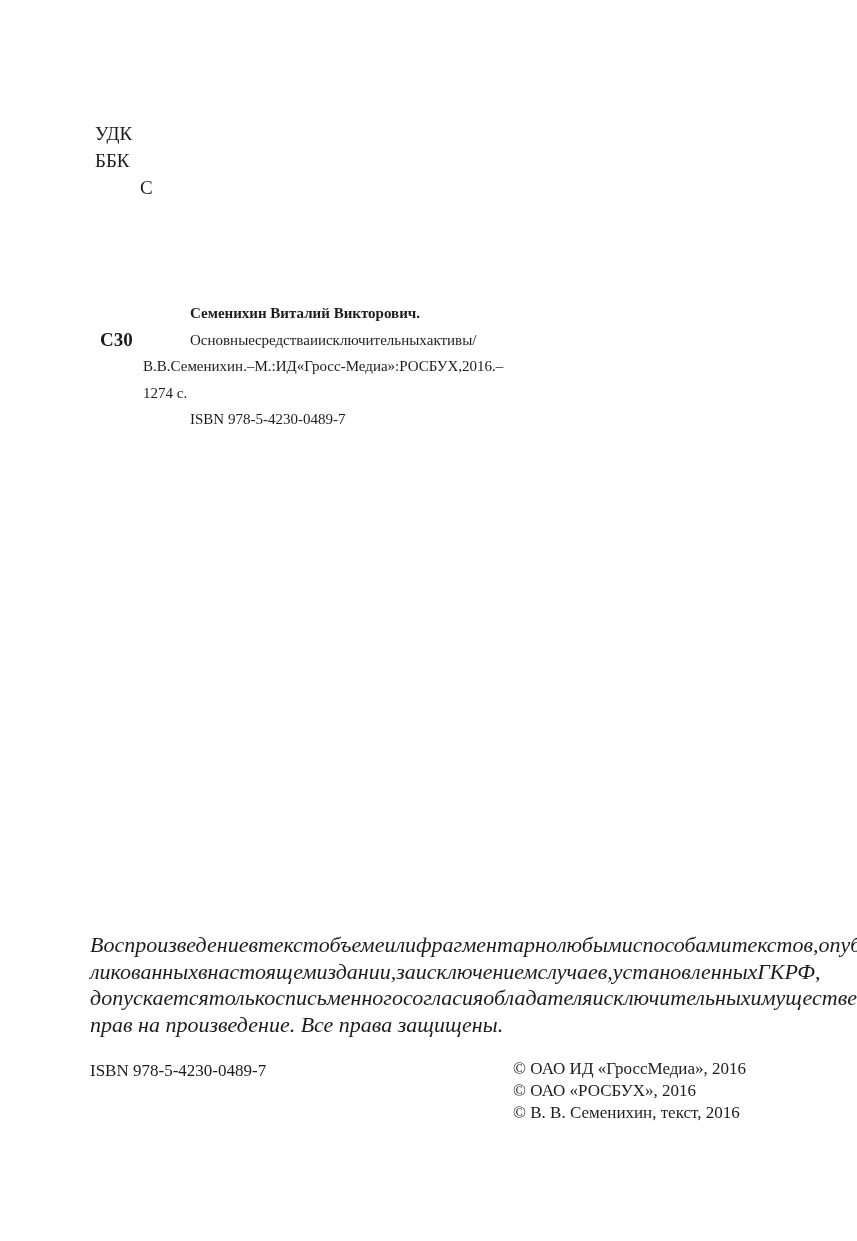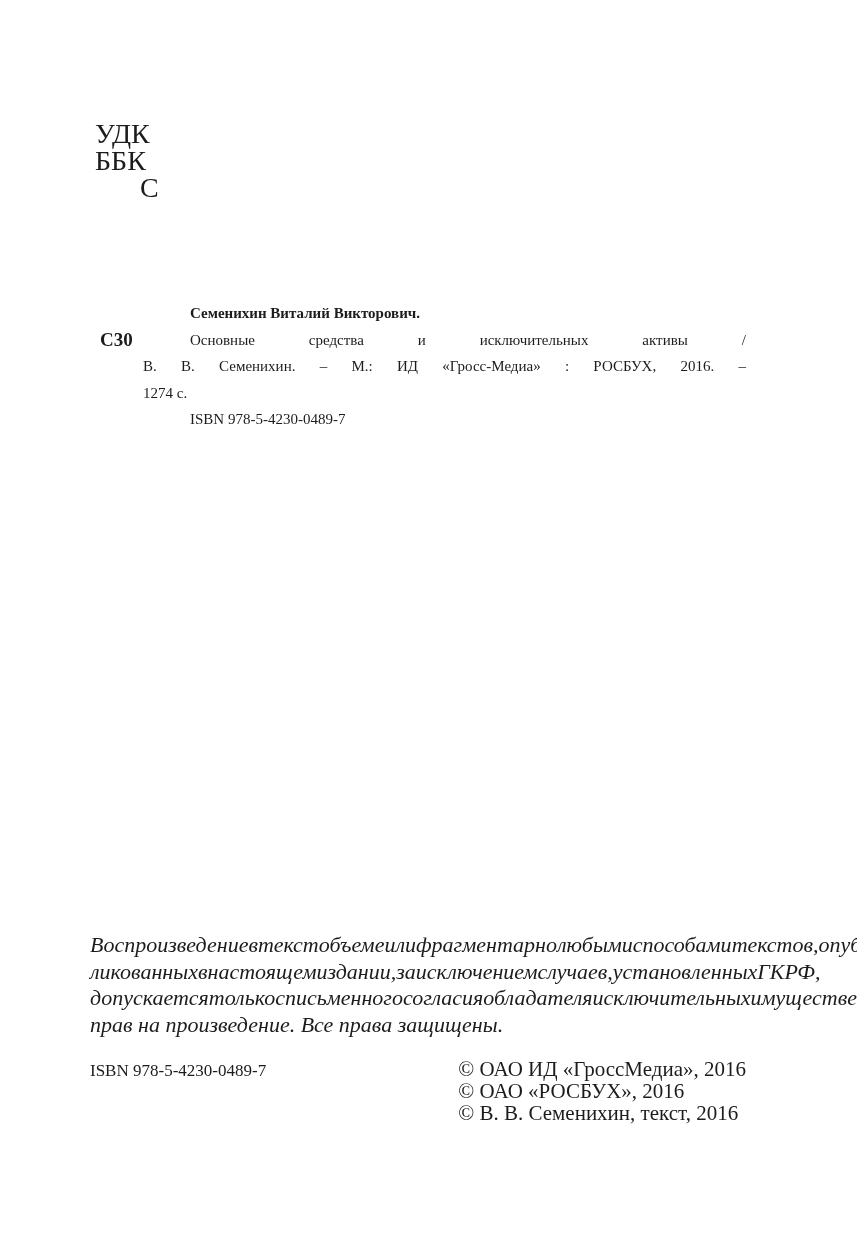--- a/index.html
+++ b/index.html
@@ -15,21 +15,21 @@
     font-family: "Liberation Serif", "DejaVu Serif", serif;
     color: #1c1c1c;
     overflow: hidden;
   }
 
   
   .top-codes {
     position: absolute;
     left: 95px;
     top: 120px;
-    font-size: 28px;
+    font-size: 19px;
     line-height: 27px;
   }
   .code-line { white-space: nowrap; }
   .code-c { margin-left: 45px; }
 
   
   .citation {
     position: absolute;
     left: 143px;
     top: 300px;
@@ -46,21 +46,21 @@
     line-height: 26.5px;
   }
   .author-line {
     font-weight: bold;
     margin-left: 47px;
     white-space: nowrap;
   }
   .indented { margin-left: 47px; }
   .jflex {
     display: flex;
-    justify-content: space-between;
+    justify-content: flex-start;
     white-space: nowrap;
   }
   .jflex span { flex: 0 0 auto; }
   .plain-line { white-space: nowrap; }
 
   
   .notice {
     position: absolute;
     left: 90px;
     top: 932px;
@@ -80,21 +80,21 @@
     justify-content: space-between;
     align-items: flex-start;
   }
   .footer-isbn {
     font-size: 17px;
     line-height: 22px;
     padding-top: 2px;
     white-space: nowrap;
   }
   .copyright-block {
-    font-size: 21px;
+    font-size: 17px;
     line-height: 22px;
     text-align: left;
   }
   .copyright-line { white-space: nowrap; }
 </style>
 </head>
 <body>
 
 <div class="page">
 

